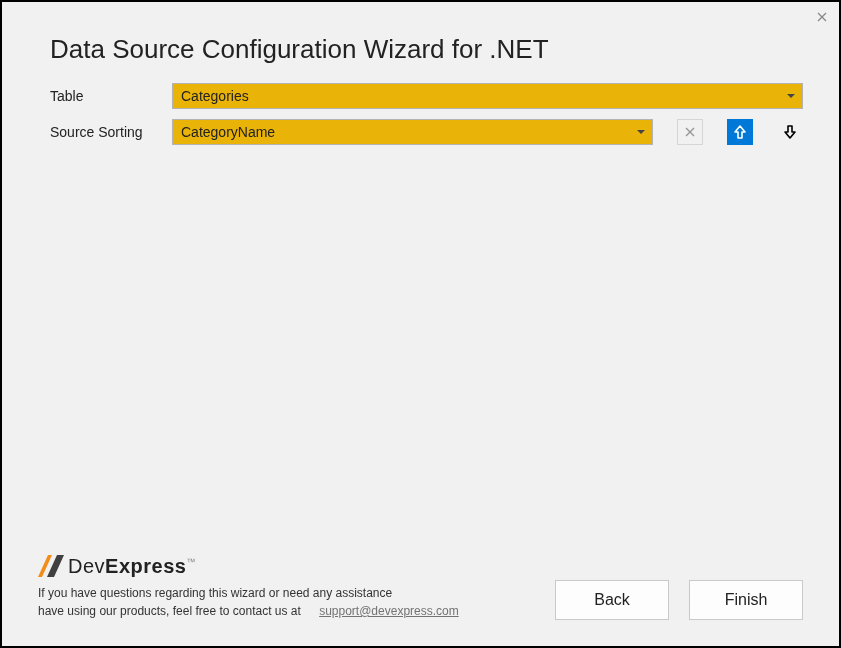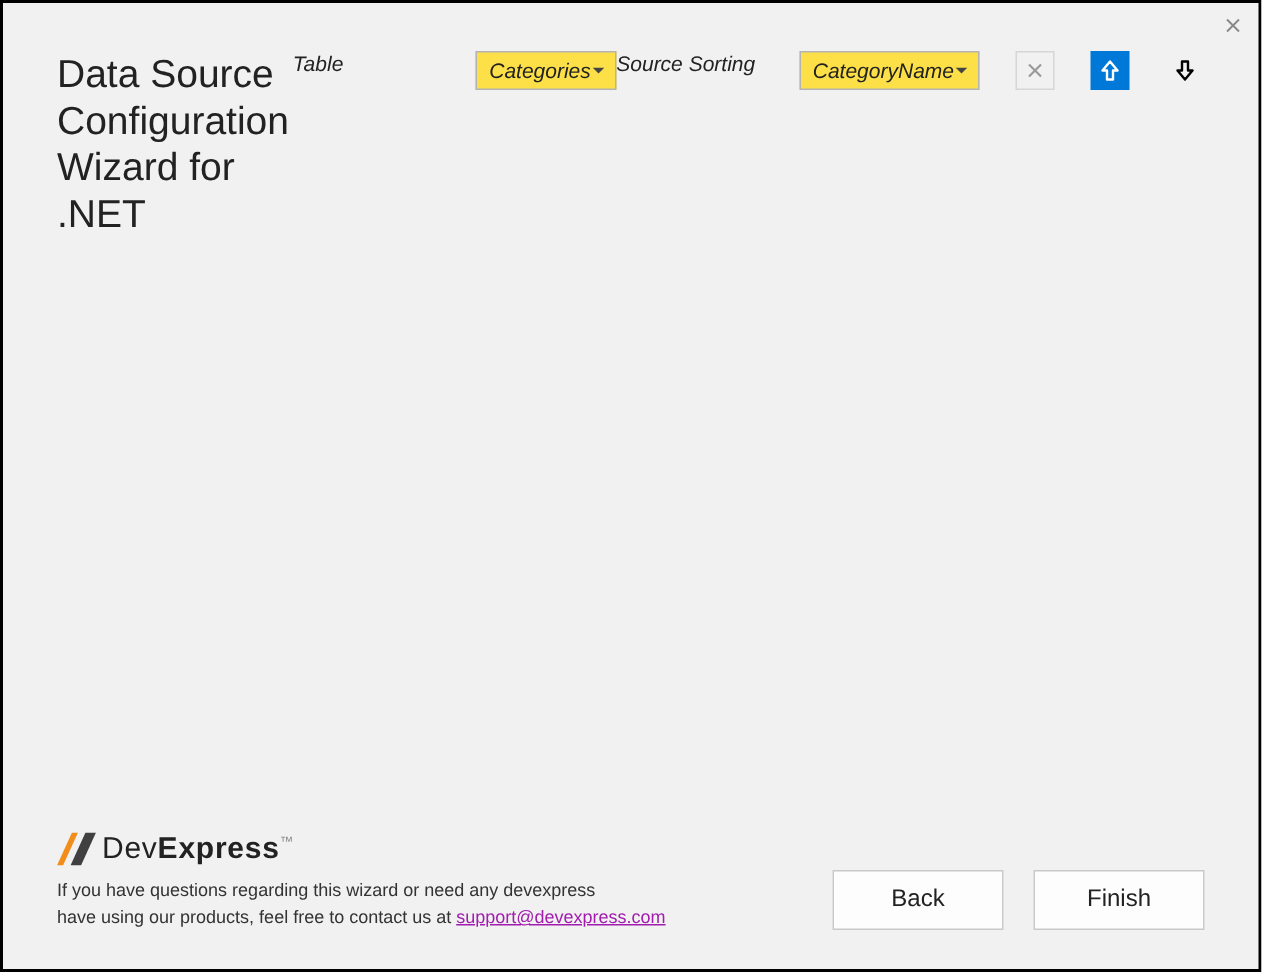--- a/index.html
+++ b/index.html
@@ -26,43 +26,43 @@
     color: #777;
     cursor: pointer;
     display: flex;
     align-items: center;
     justify-content: center;
   }
   .content {
     flex: 1;
     padding: 32px 36px 0 36px;
     display: flex;
-    flex-direction: row;
+    flex-direction: column;
+    margin-left: 12px;
   }
   h1.title {
     font-weight: 300;
     font-size: 26px;
     color: #222;
     margin: 0 0 18px 0;
   }
   .form-row {
     display: flex;
-    align-items: flex-start;
+    align-items: center;
     margin-bottom: 10px;
-    font-style: italic;
   }
   .form-label {
     width: 122px;
     font-size: 14px;
     color: #222;
   }
   .combo {
     flex: 1;
     height: 26px;
-    background: #fde047;
+    background: #eab308;
     border: 1px solid #b3b3b3;
     display: flex;
     align-items: center;
     padding: 0 6px 0 8px;
     font-size: 14px;
     position: relative;
     cursor: pointer;
   }
   .combo .combo-text { flex: 1; }
   .combo .caret {
@@ -118,21 +118,21 @@
     color: #222;
   }
   .logo-text .dev { font-weight: 400; }
   .logo-text .express { font-weight: 700; }
   .logo-tm { font-size: 9px; color: #888; position: relative; top: -8px; }
   .help-text {
     font-size: 12px;
     color: #333;
     line-height: 1.5;
   }
-  .help-text a { color: #a21caf; text-decoration: underline; }
+  .help-text a { color: #737373; text-decoration: underline; margin-left: 15px; }
   .footer-buttons {
     display: flex;
     gap: 20px;
     margin-left: 20px;
   }
   .wiz-btn {
     width: 114px; height: 40px;
     background: #fdfdfd;
     border: 1px solid #c9c9c9;
     font-size: 16px;
@@ -209,21 +209,21 @@
       <div class="logo-row">
         <svg width="26" height="22" viewBox="0 0 26 22">
           <path d="M0 22 L10 0 L14 0 L4 22 Z" fill="#f28c1a"></path>
           <path d="M9 22 L19 0 L26 0 L16 22 Z" fill="#404040"></path>
         </svg>
         <span class="logo-text">
           <span class="dev">Dev</span><span class="express">Express</span><span class="logo-tm">™</span>
         </span>
       </div>
       <div class="help-text">
-        <span>If you have questions regarding this wizard or need any devexpress</span><br>
+        <span>If you have questions regarding this wizard or need any assistance</span><br>
         <span>have using our products, feel free to contact us at </span><a href="#">support@devexpress.com</a>
       </div>
     </div>
     <div class="footer-buttons">
       <div class="wiz-btn">Back</div>
       <div class="wiz-btn">Finish</div>
     </div>
   </div>
 
 </div>

